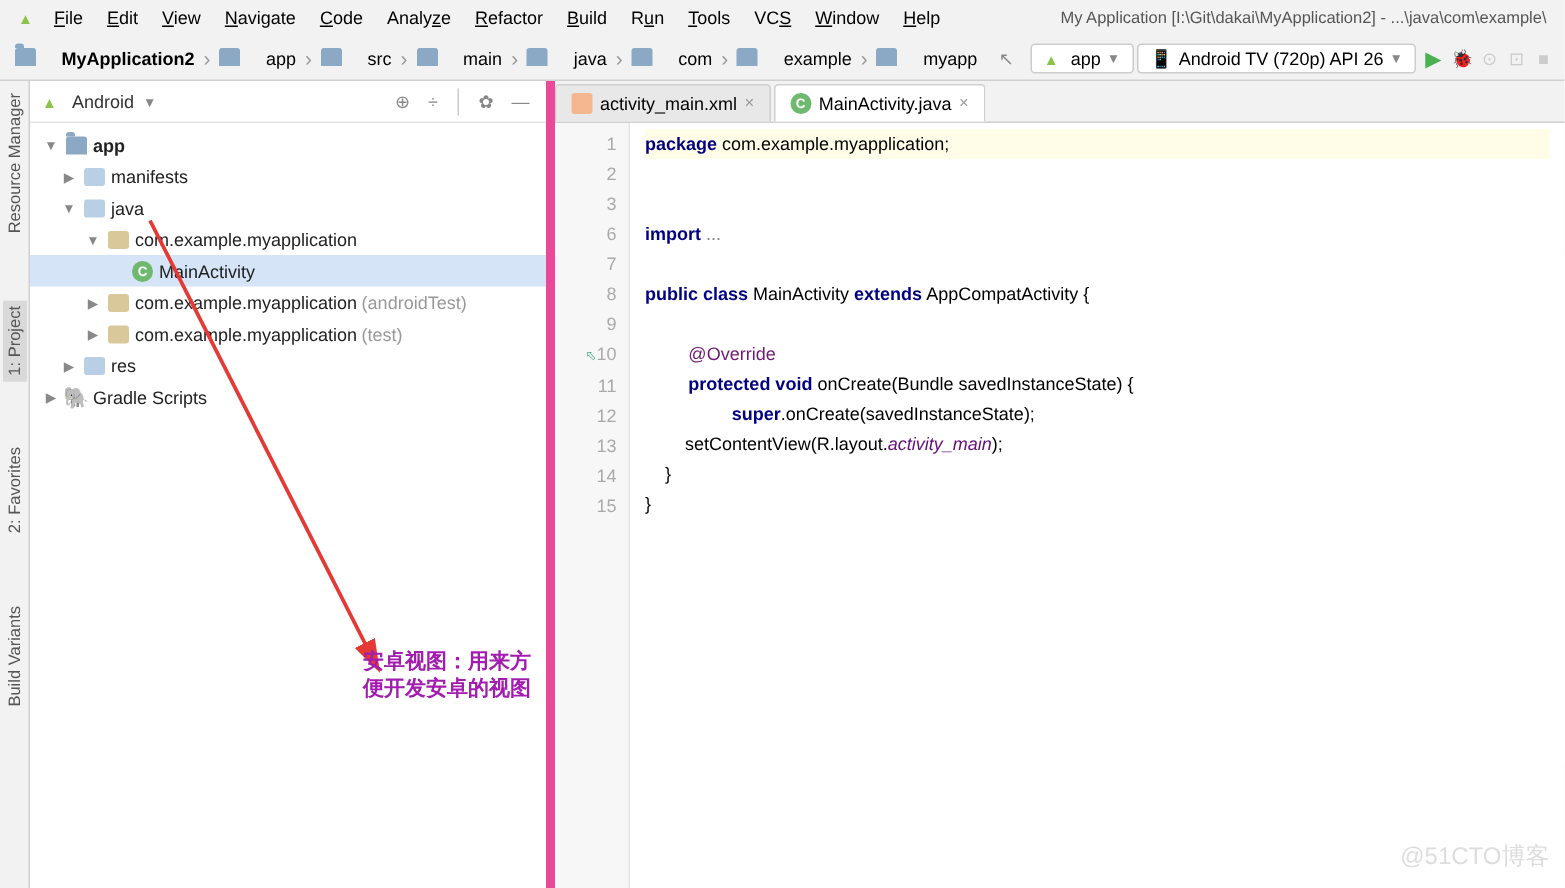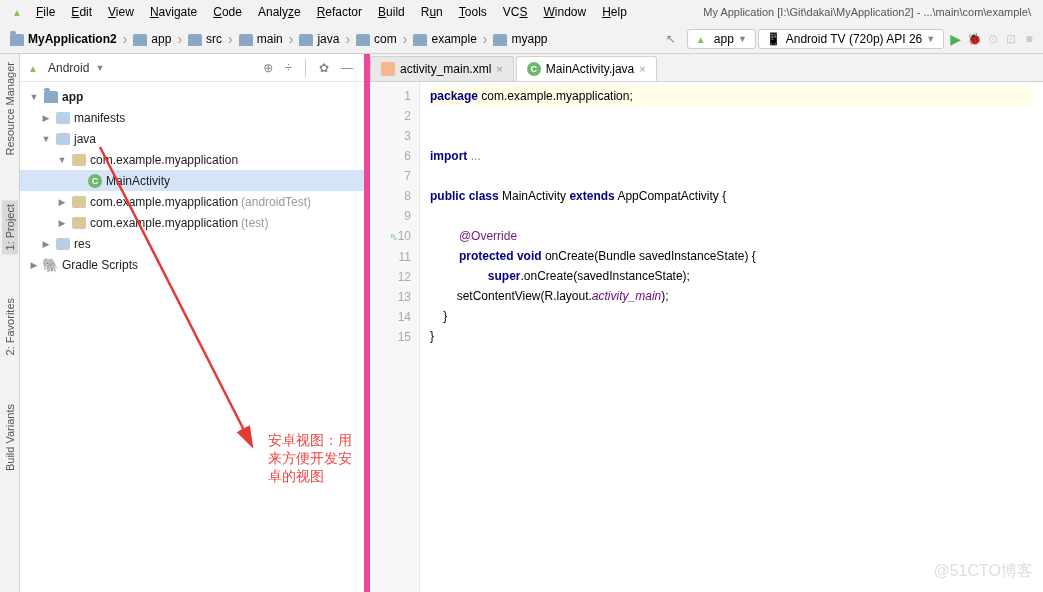--- a/index.html
+++ b/index.html
@@ -2,21 +2,21 @@
 <html><head>
 <meta charset="utf-8">
 <style>
 * { margin:0; padding:0; box-sizing:border-box; font-family:"Segoe UI",Arial,sans-serif; font-size:12px; }
 body { background:#f2f2f2; width:1043px; height:592px; overflow:hidden; position:relative; }
 .menubar { display:flex; align-items:center; height:24px; background:#f2f2f2; padding:0 12px; gap:4px; }
 .menubar .item { padding:2px 6px; cursor:pointer; }
 .menubar .title { margin-left:auto; color:#555; font-size:11px; white-space:nowrap; overflow:hidden; }
 .menubar .u { text-decoration:underline; }
 .toolbar { display:flex; align-items:center; height:30px; background:#f2f2f2; border-bottom:1px solid #d0d0d0; padding:0 6px; gap:2px; }
-.crumb { display:flex; align-items:flex-end; gap:4px; padding:2px 4px; cursor:pointer; }
+.crumb { display:flex; align-items:flex-start; gap:17px; padding:2px 4px; cursor:pointer; }
 .crumb-sep { color:#999; font-size:14px; }
 .foldericon { width:14px; height:12px; background:#8ba8c4; border-radius:2px 2px 0 0; display:inline-block; position:relative; }
 .foldericon.app::before { content:""; position:absolute; width:6px; height:3px; background:#8ba8c4; top:-3px; left:0; border-radius:2px 2px 0 0;}
 .androidicon { width:14px; height:14px; display:inline-block; position:relative;}
 .androidicon::before { content:"▲"; color:#8bc34a; font-size:10px;}
 .run-config { display:flex; align-items:center; gap:4px; background:#fff; border:1px solid #ccc; border-radius:3px; padding:2px 8px; margin-left:6px;}
 .device-sel { display:flex; align-items:center; gap:4px; background:#fff; border:1px solid #ccc; border-radius:3px; padding:2px 8px;}
 .playbtn { color:#4caf50; font-size:14px; cursor:pointer; padding:0 4px;}
 .tbicon { width:16px; height:16px; color:#888; cursor:pointer; display:flex; align-items:center; justify-content:center;}
 .main { display:flex; height:calc(100% - 54px); }
@@ -48,21 +48,21 @@
 .xmlicon { width:14px; height:14px; background:#f5b78e; border-radius:2px;}
 .code-area { flex:1; display:flex; background:#fff; overflow:hidden;}
 .gutter { width:50px; background:#f7f7f7; border-right:1px solid #e5e5e5; text-align:right; padding:4px 8px 4px 4px; color:#aaa; font-family:Consolas,monospace; font-size:12px; line-height:20px;}
 .gutter .mark { color:#4a8; font-size:9px;}
 .code { flex:1; padding:4px 10px; font-family:Consolas,monospace; font-size:12px; line-height:20px; white-space:pre;}
 .code .hl { background:#fffde7; display:block;}
 .kw { color:#000080; font-weight:bold;}
 .ann { color:#701a75;}
 .com { color:#808080;}
 .it { font-style:italic; color:#660e7a;margin-top:40px;}
-.annotation { position:absolute; left:248px; top:350px; font-size:14px; color:#ef4444; font-family:"Microsoft YaHei",sans-serif;}
+.annotation { position:absolute; left:222px; top:350px; font-size:14px; color:#a21caf; font-family:"Microsoft YaHei",sans-serif;font-weight:bold;}
 .watermark { position:absolute; right:10px; bottom:10px; color:#ddd; font-size:16px;}
 svg.arrow { position:absolute; top:60px; left:75px; pointer-events:none;}
 .sep { width:1px; height:18px; background:#ccc; margin:0 4px;}
 </style>
 </head>
 <body>
 
 <div class="menubar">
   <span class="androidicon"></span>
   <span class="item"><span class="u">F</span>ile</span>
@@ -71,21 +71,21 @@
   <span class="item"><span class="u">N</span>avigate</span>
   <span class="item"><span class="u">C</span>ode</span>
   <span class="item">Analy<span class="u">z</span>e</span>
   <span class="item"><span class="u">R</span>efactor</span>
   <span class="item"><span class="u">B</span>uild</span>
   <span class="item">R<span class="u">u</span>n</span>
   <span class="item"><span class="u">T</span>ools</span>
   <span class="item">VC<span class="u">S</span></span>
   <span class="item"><span class="u">W</span>indow</span>
   <span class="item"><span class="u">H</span>elp</span>
-  <span class="title">My Application [I:\Git\dakai\MyApplication2] - ...\main\com\example\</span>
+  <span class="title">My Application [I:\Git\dakai\MyApplication2] - ...\java\com\example\</span>
 </div>
 
 <div class="toolbar">
   <div class="crumb">
       <span class="foldericon app"></span>
       <b>MyApplication2</b>
     </div>
     <span class="crumb-sep">›</span>
   <div class="crumb">
       <span class="foldericon"></span>

